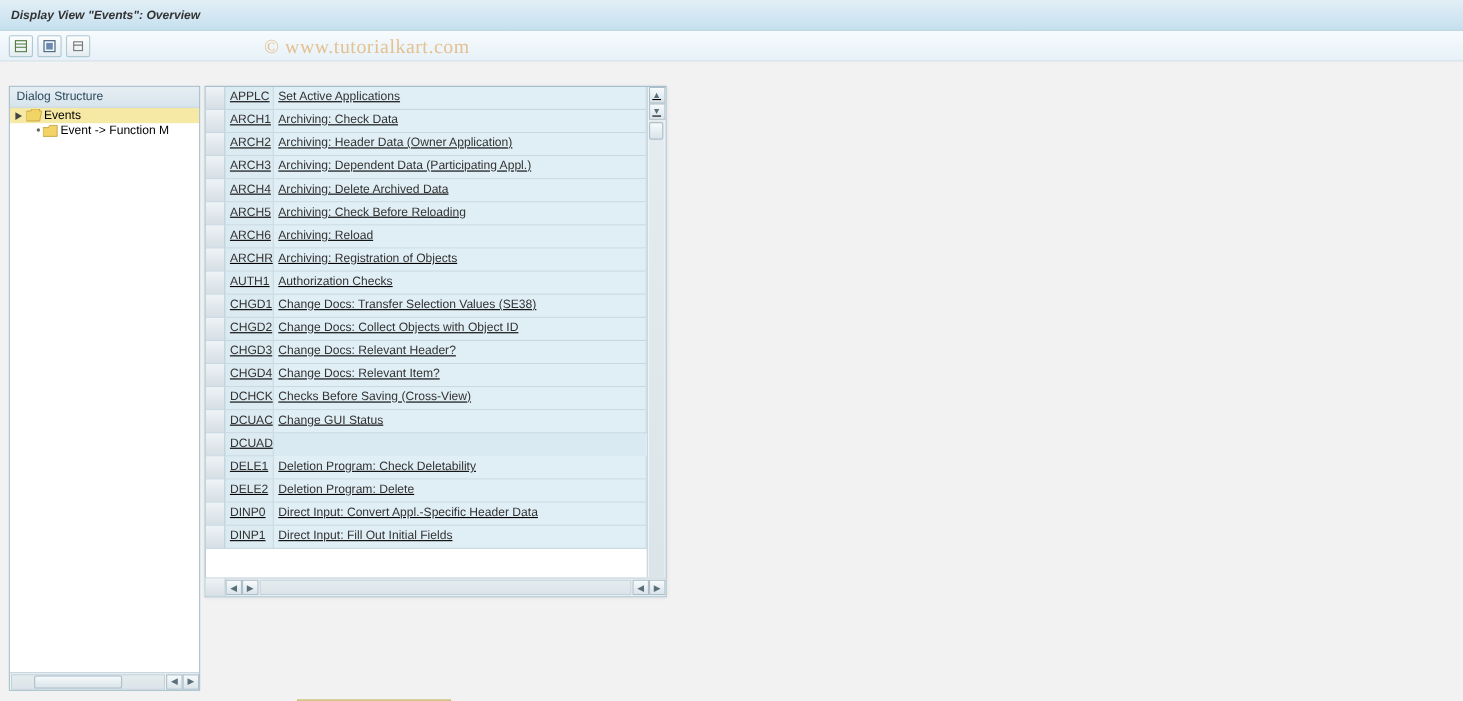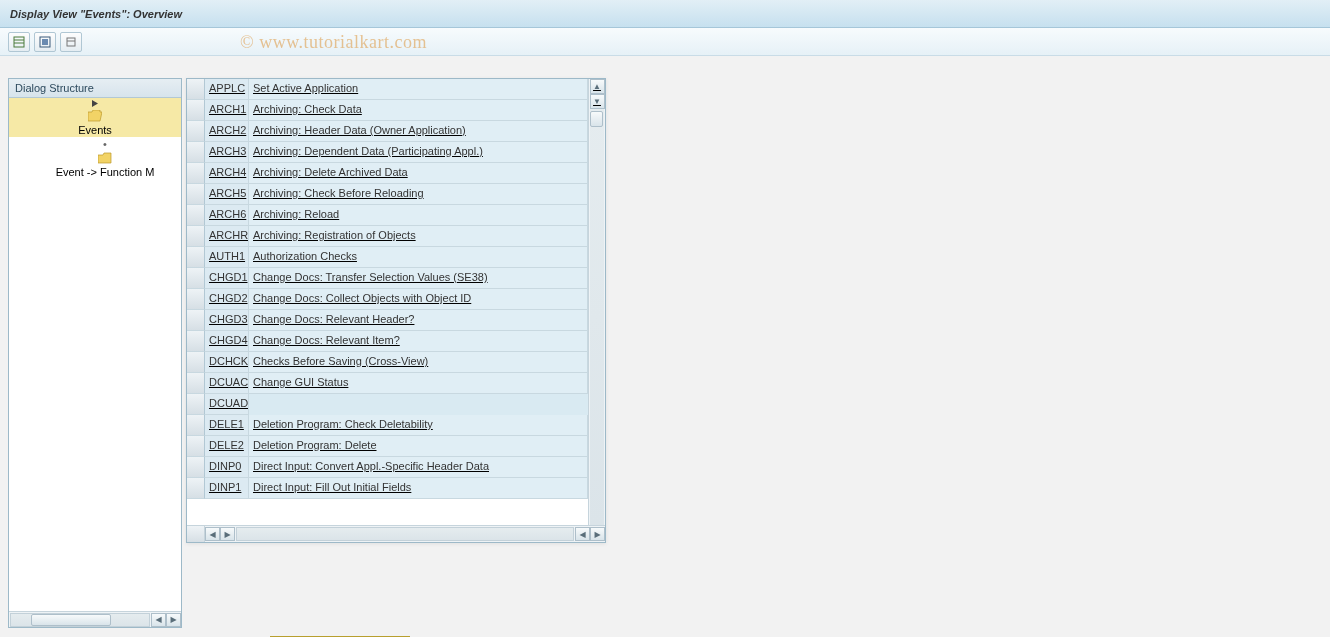--- a/index.html
+++ b/index.html
@@ -98,21 +98,20 @@
       background: #fff;
       overflow: hidden;
     }
     .tree-node {
       display: flex;
       align-items: center;
       gap: 2px;
       padding: 1px 4px;
       white-space: nowrap;
       overflow: hidden;
-      flex-direction: column;
     }
     .tree-node.selected {
       background: #f6e9a6;
     }
     .tree-node.child {
       padding-left: 24px;
     }
     .toggle-icon {
       width: 9px; height: 9px;
       display: inline-flex;
@@ -359,21 +358,21 @@
       </div>
     </div>
 
     <div class="table-panel">
       <div class="table-body-wrap">
         <div class="table-body" id="table-body">
 
         <div class="tbl-row">
               <div class="row-selector"></div>
               <div class="cell col-event">APPLC</div>
-              <div class="cell col-desc">Set Active Application</div>
+              <div class="cell col-desc">Set Active Applications</div>
             </div>
             <div class="tbl-row">
               <div class="row-selector"></div>
               <div class="cell col-event">ARCH1</div>
               <div class="cell col-desc">Archiving: Check Data</div>
             </div>
             <div class="tbl-row">
               <div class="row-selector"></div>
               <div class="cell col-event">ARCH2</div>
               <div class="cell col-desc">Archiving: Header Data (Owner Application)</div>

